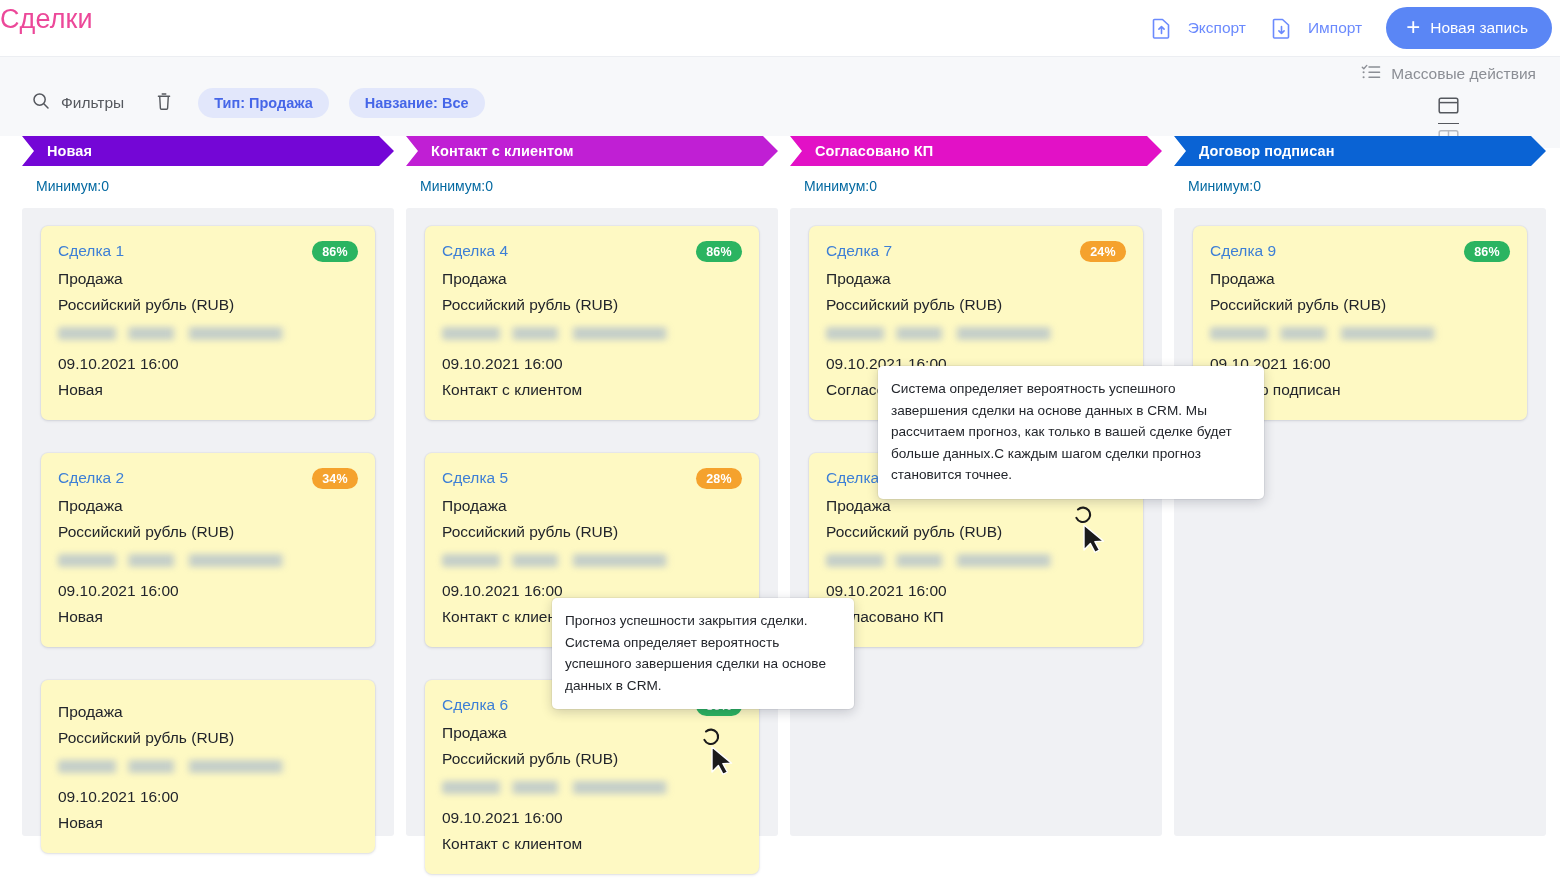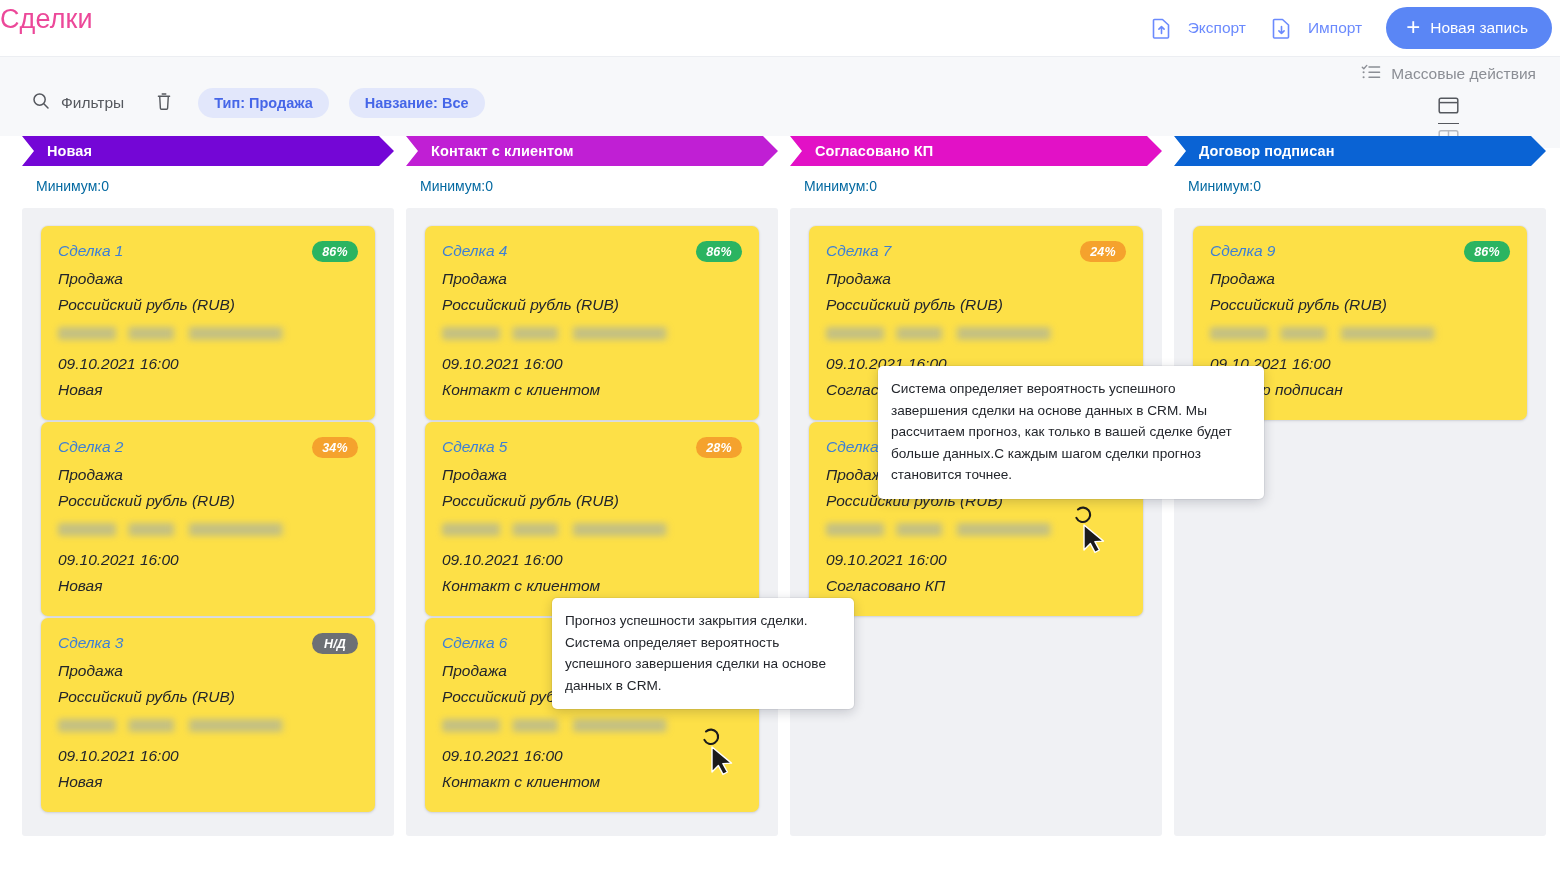--- a/index.html
+++ b/index.html
@@ -231,26 +231,25 @@
     width: 372px;
     height: 628px;
     background: #f0f1f4;
     border-radius: 3px;
     padding: 18px 19px;
   }
 
   
   .card {
     position: relative;
-    background: #fde047;
+    background: #fef9c3;
     border-radius: 7px;
     box-shadow: 0 1px 3px rgba(30,35,60,.13), 0 0 0 1px rgba(30,35,60,.03);
     padding: 15px 17px 17px 17px;
-    margin-bottom: 2px;
-    font-style: italic;
+    margin-bottom: 33px;
   }
   .card-top {
     display: flex;
     align-items: flex-start;
     justify-content: space-between;
     gap: 10px;
   }
   .card-title {
     color: #3d7fd6;
     font-size: 15.5px;
@@ -459,24 +458,20 @@
                 <div class="card-title">Сделка 2</div>
                 <div class="badge orange">34%</div>
               </div>
               <div class="card-line first">Продажа</div>
               <div class="card-line">Российский рубль (RUB)</div>
               <div class="redacted"></div>
               <div class="card-line">09.10.2021 16:00</div>
               <div class="card-line">Новая</div>
             </div>
             <div class="card">
-              <div class="card-top">
-                <div class="card-title">Сделка 3</div>
-                <div class="badge gray">Н/Д</div>
-              </div>
               <div class="card-line first">Продажа</div>
               <div class="card-line">Российский рубль (RUB)</div>
               <div class="redacted"></div>
               <div class="card-line">09.10.2021 16:00</div>
               <div class="card-line">Новая</div>
             </div>
           </div>
         </div>
         <div class="column">
           <div class="stage-head">

